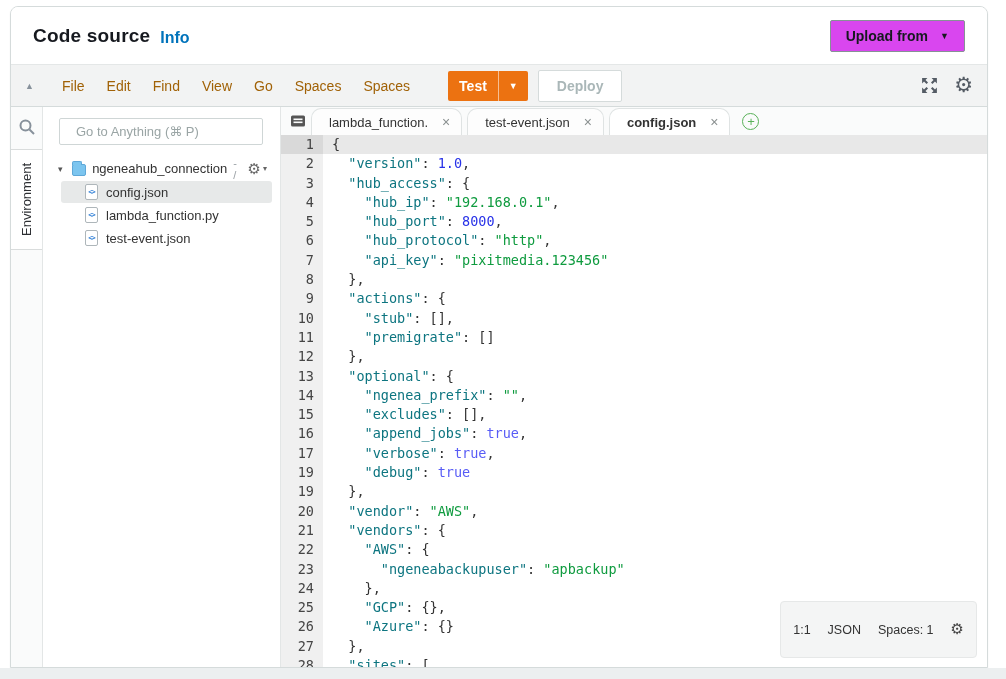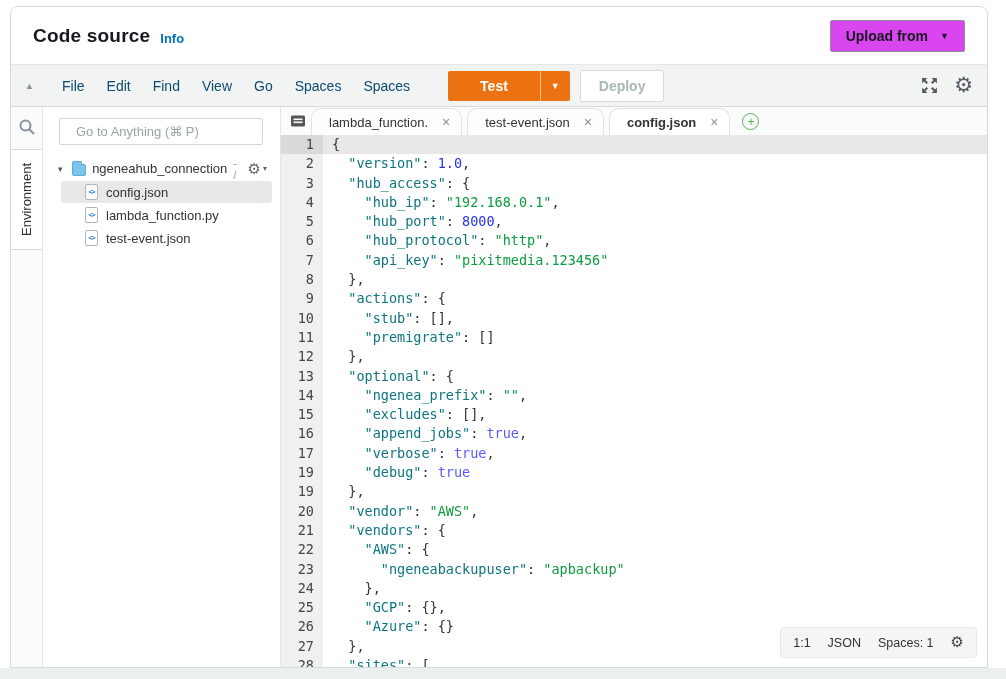--- a/index.html
+++ b/index.html
@@ -7,33 +7,33 @@
     font-family:"Liberation Sans","DejaVu Sans",sans-serif; }
   .page { position:relative; width:1006px; height:679px; background:#fff; }
   .page-bottom { position:absolute; left:0; top:668px; width:1006px; height:11px; background:#eceff0; }
   .card { position:absolute; left:10px; top:6px; width:978px; height:662px; background:#fff;
     border:1px solid #d5dbdb; border-radius:8px 8px 0 0; overflow:hidden;
     display:flex; flex-direction:column; box-shadow:0 1px 2px rgba(0,0,0,.05); }
 
   
   .header { height:57px; flex:0 0 57px; display:flex; align-items:center; padding:0 22px; background:#fff; }
   .title { font-size:19px; font-weight:bold; color:#16191f; letter-spacing:.2px; }
-  .info-link { font-size:13px; font-weight:bold; color:var(--link_blue); margin-left:10px; margin-top:5px; cursor:pointer; }
+  .info-link { font-size:16px; font-weight:bold; color:var(--link_blue); margin-left:10px; margin-top:5px; cursor:pointer; }
   .upload-btn { margin-left:auto; display:flex; align-items:center; gap:12px; padding:7px 15px;
     border:1px solid #879196; border-radius:2px; background:#d946ef; font-size:14px; font-weight:bold; color:#16191f; cursor:pointer; }
   .upload-btn .caret { font-size:9px; color:#16191f; }
 
   
   .menubar { height:43px; flex:0 0 43px; background:#f2f3f3; border-top:1px solid #e4e7e7; border-bottom:1px solid #d5dbdb;
     display:flex; align-items:center; padding:0 14px; }
   .collapse-icon { width:26px; font-size:9px; color:#87919b; cursor:pointer; }
-  .menu-item { font-size:14px; color:#0c4a6e; padding:6px 11px; cursor:pointer;text-align:center; }
+  .menu-item { font-size:14px; color:#a16207; padding:6px 11px; cursor:pointer;text-align:center; }
   .test-btn { margin-left:27px; display:flex; align-items:stretch; background:var(--accent_orange); border-radius:2px;
     color:#fff; font-weight:bold; font-size:14px; cursor:pointer; overflow:hidden; }
-  .test-main { padding:7px 32px; }
+  .test-main { padding:7px 11px; }
   .test-caret { padding:7px 10px; border-left:1px solid rgba(255,255,255,.55); font-size:9px; display:flex; align-items:center; }
   .deploy-btn { margin-left:10px; padding:7px 18px; background:#fff; border:1px solid #d5dbdb; border-radius:2px;
     font-size:14px; font-weight:bold; color:#aab7b8; }
   .menubar-right { margin-left:auto; display:flex; align-items:center; gap:15px; }
   .fs-icon { width:19px; height:19px; cursor:pointer; }
   .gear { font-family:"DejaVu Sans",sans-serif; color:#545b64; cursor:pointer; line-height:1; }
   .gear.big { font-size:21px; }
 
   
   .ide { flex:1; display:flex; min-height:0; background:#fff; }
@@ -79,21 +79,21 @@
   .line-text { padding-left:9px; }
   .row.active { background:var(--active_line); }
   .row.active .gutter-num { background:#d9d9d9; }
   .tok-key { color:var(--tok_key); }
   .tok-str { color:var(--tok_str); }
   .tok-num { color:var(--tok_num); }
   .tok-bool { color:var(--tok_bool); }
   .tok-punct { color:var(--tok_punct); }
 
   .statusbar { position:absolute; right:10px; bottom:9px; background:#f4f5f5; border:1px solid #e6e8e8; border-radius:4px;
-    padding:7px 12px; display:flex; align-items:center; gap:17px; font-size:12.5px; color:#333; }
+    padding:20px 12px; display:flex; align-items:center; gap:17px; font-size:12.5px; color:#333; }
   .statusbar .gear { font-size:15px; color:#444; }
   .status-item { cursor:pointer; }
 </style>
 </head>
 <body>
 
 <div class="page">
   <div class="card">
 
     <div class="header">

